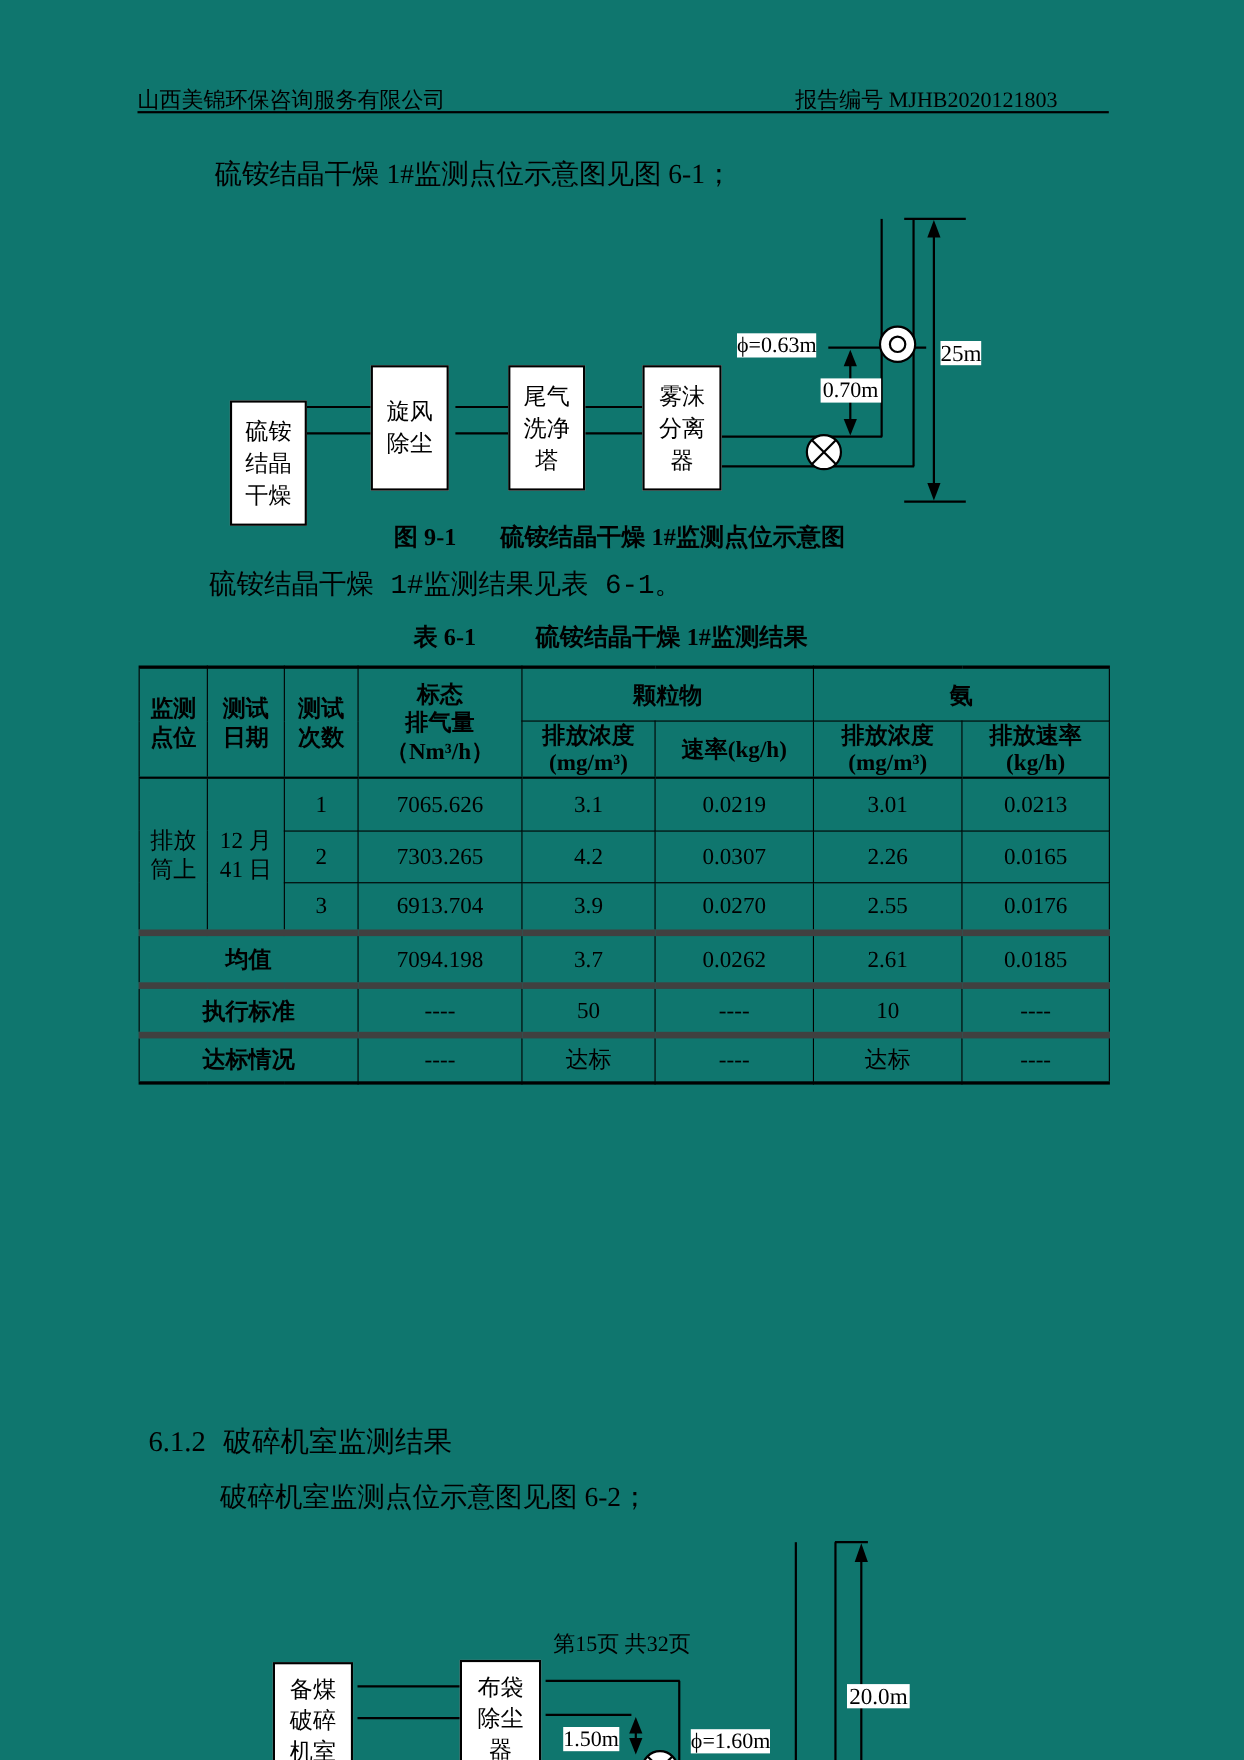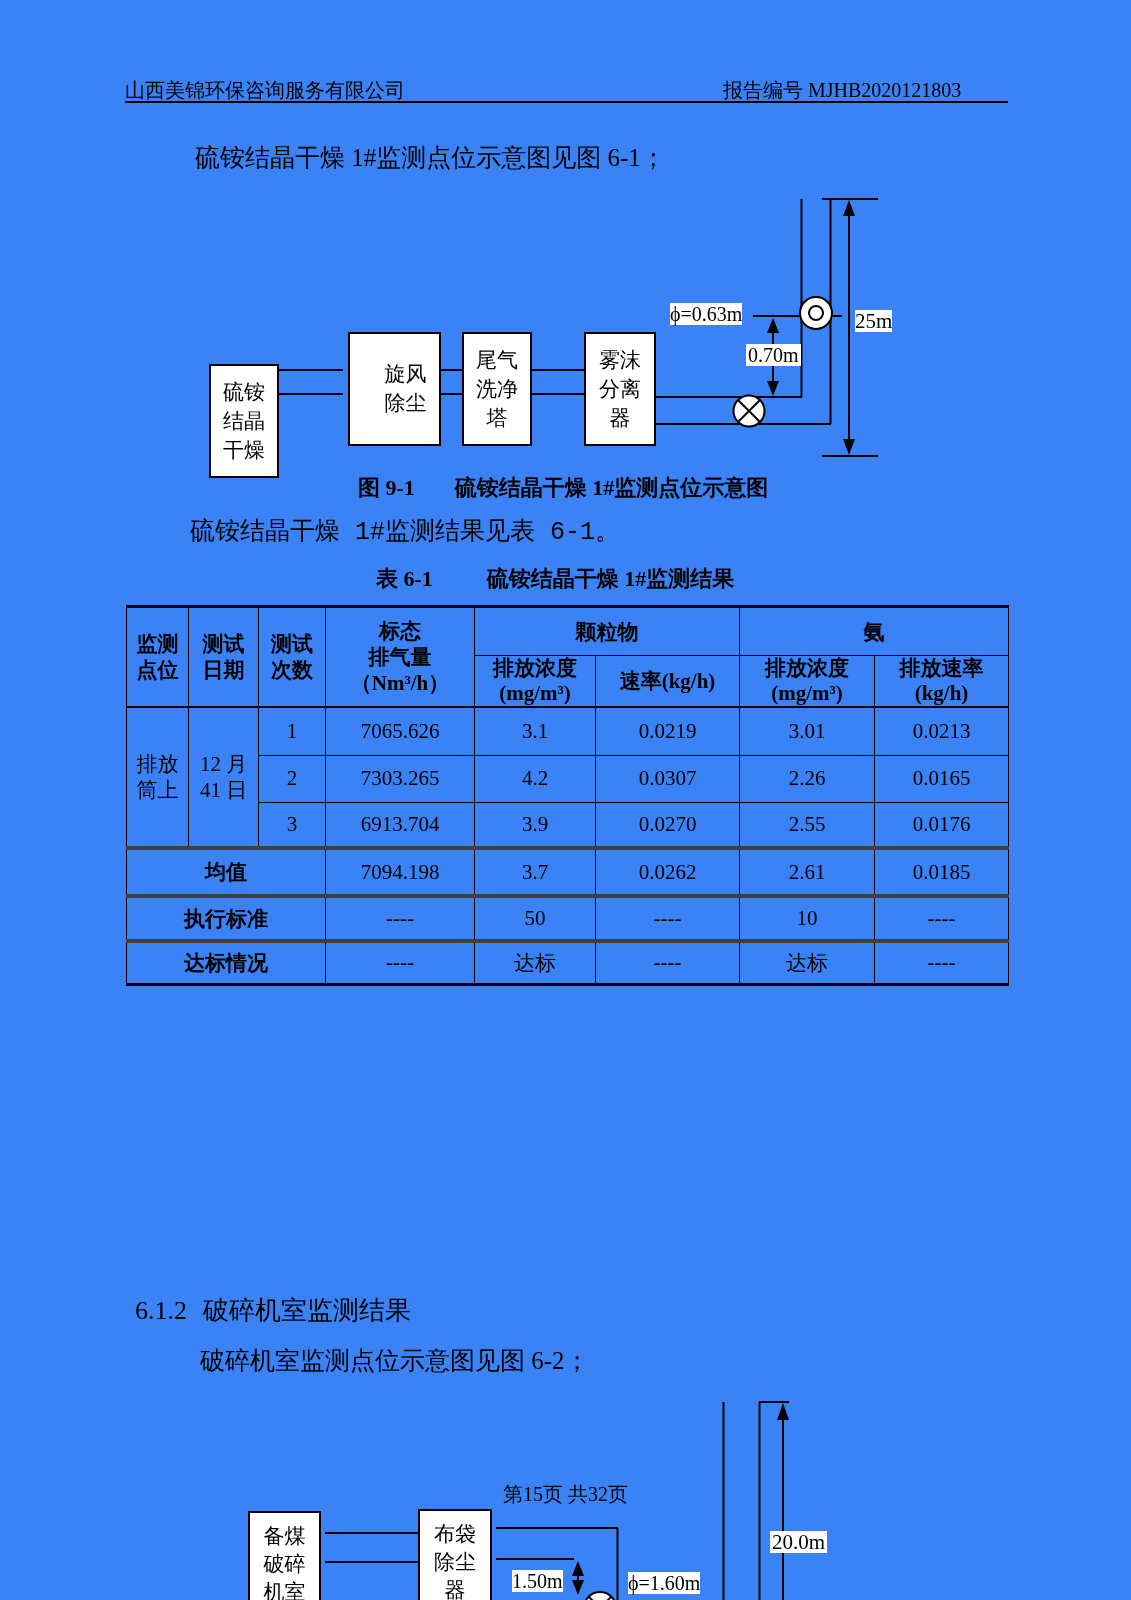--- a/index.html
+++ b/index.html
@@ -1,20 +1,20 @@
 <!DOCTYPE html>
 <html><head>
 <meta charset="utf-8">
 <style>
   html,body{margin:0;padding:0;background:#e8e8e8;}
   .page{
     position:relative;
     width:1131px;height:1600px;
     margin:0 auto;
-    background:#3b82f6;
+    background:#0f766e;
     overflow:hidden;
     font-family:"Liberation Serif","DejaVu Serif",serif;
     color:#000;
   }
   .abs{position:absolute;}
   
   .hdr-text{font-size:20px;white-space:nowrap;}
   .hdr-rule{height:2px;background:#000;}
   
   .para{font-size:25px;white-space:nowrap;}
@@ -47,21 +47,21 @@
   table.mon td,table.mon th{
     border:1px solid #000;
     text-align:center;vertical-align:middle;
     padding:0;overflow:hidden;
     font-weight:normal;
   }
   table.mon th{font-weight:bold;}
   table.mon .hline{line-height:26px;}
   table.mon .subhead div{line-height:25px;font-weight:bold;}
   table.mon .hb2{border-bottom:2px solid #000;}
-  table.mon .ht2{border-top:4px solid #404040;}
+  table.mon .ht2{border-top:6px solid #404040;}
   table.mon .sum-label{font-weight:bold;}
   .footer{font-size:20px;white-space:nowrap;}
 </style>
 </head>
 <body>
 
 <div class="page">
 
   <div class="abs hdr-text" style="left:125px;top:77px;">山西美锦环保咨询服务有限公司</div>
   <div class="abs hdr-text" style="left:723px;top:77px;">报告编号 MJHB2020121803</div>
@@ -112,21 +112,21 @@
       <line x1="558" y1="210" x2="580" y2="232" stroke="#000" stroke-width="2"></line>
       <line x1="558" y1="232" x2="580" y2="210" stroke="#000" stroke-width="2"></line>
     </g>
   </svg>
 
   <div class="abs fbox" style="left:209px;top:332px;width:66px;height:110px;margin-top:32px;">
     <span>硫铵</span>
     <span>结晶</span>
     <span>干燥</span>
   </div>
-  <div class="abs fbox" style="left:348px;top:332px;width:67px;height:110px;padding-left:22px;">
+  <div class="abs fbox" style="left:337px;top:332px;width:67px;height:110px;">
     <span>旋风</span>
     <span>除尘</span>
   </div>
   <div class="abs fbox" style="left:462px;top:332px;width:66px;height:110px;">
     <span>尾气</span>
     <span>洗净</span>
     <span>塔</span>
   </div>
   <div class="abs fbox" style="left:584px;top:332px;width:68px;height:110px;">
     <span>雾沫</span>

